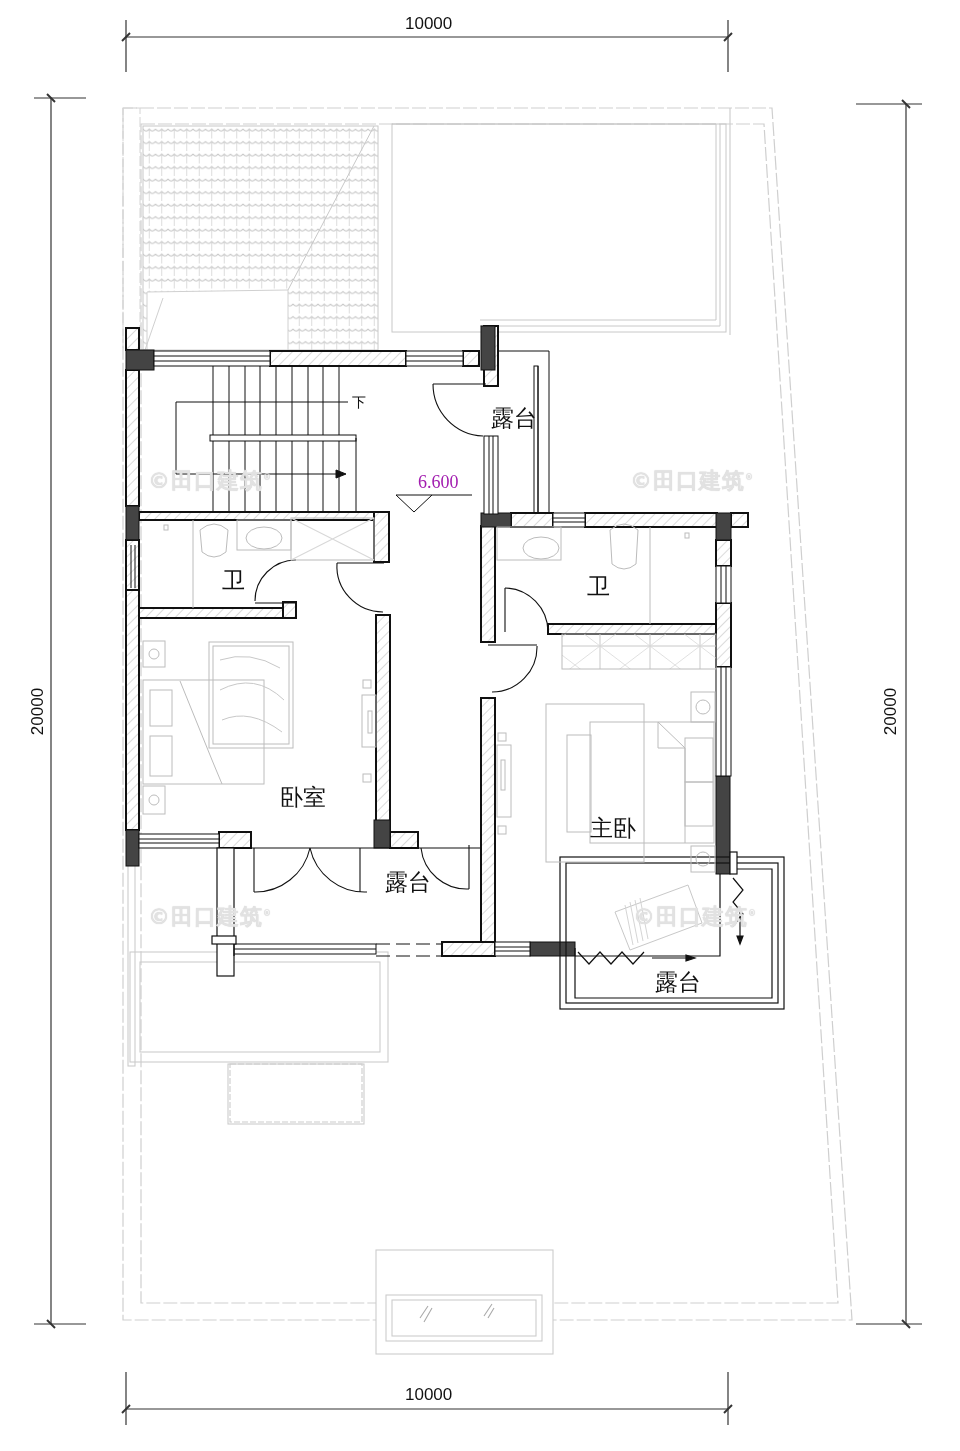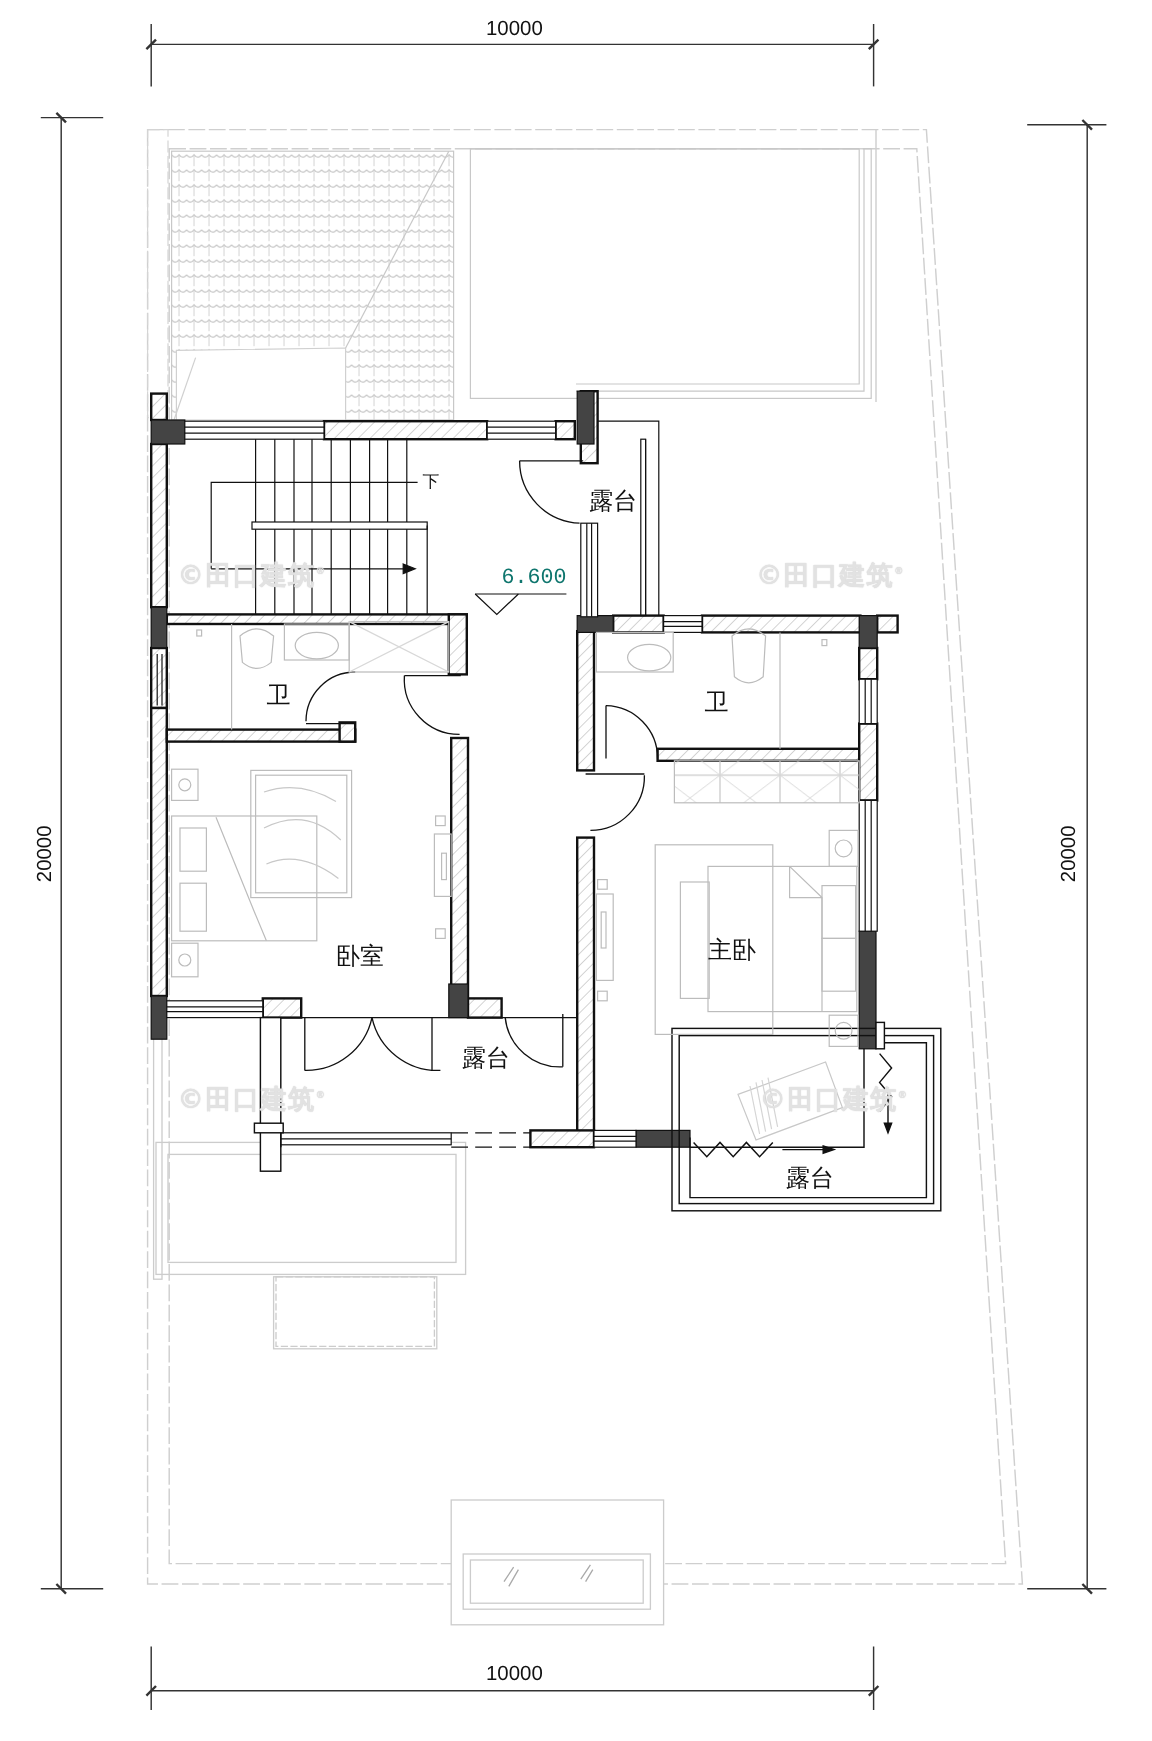--- a/index.html
+++ b/index.html
@@ -1,22 +1,22 @@
 <!DOCTYPE html>
 <html><head>
 <meta charset="utf-8">
 <style>
   html,body{margin:0;padding:0;background:#ffffff;}
   body{width:960px;height:1451px;position:relative;overflow:hidden;font-family:"DejaVu Sans","Liberation Sans",sans-serif;}
   svg{position:absolute;left:0;top:0;}
-  .lbl{position:absolute;color:#111;font-size:20px;font-family:"DejaVu Sans",sans-serif;white-space:nowrap;line-height:1;}
+  .lbl{position:absolute;color:#111;font-size:23px;font-family:"DejaVu Sans",sans-serif;white-space:nowrap;line-height:1;}
   .dim{position:absolute;color:#111;font-size:17px;font-family:"Liberation Sans",sans-serif;white-space:nowrap;line-height:1;}
   .dimv{transform:rotate(-90deg);transform-origin:center center;}
   .wm{position:absolute;color:#e2e2e2;font-size:22px;font-weight:bold;font-family:"DejaVu Sans",sans-serif;white-space:nowrap;line-height:1;letter-spacing:1px;text-shadow:0 0 1px #cfcfcf;}
-  .elev{position:absolute;color:#0f766e;font-size:18px;font-family:Liberation Mono, monospace;}
+  .elev{position:absolute;color:#a21caf;font-size:18px;font-family:Liberation Serif, serif;}
 </style>
 </head>
 <body>
 
 <svg width="960" height="1451" viewBox="0 0 960 1451">
   <defs>
     <pattern id="hatch" width="7" height="7" patternUnits="userSpaceOnUse" patternTransform="rotate(45)">
       <rect width="7" height="7" fill="#fff"></rect>
       <line x1="0" y1="0" x2="0" y2="7" stroke="#b8b8b8" stroke-width="1"></line>
     </pattern>
@@ -307,21 +307,21 @@
 
 <div class="dim" style="left:405px;top:15px;">10000</div>
 <div class="dim" style="left:405px;top:1386px;">10000</div>
 <div class="dim dimv" style="left:11px;top:703px;width:52px;text-align:center;">20000</div>
 <div class="dim dimv" style="left:864px;top:703px;width:52px;text-align:center;">20000</div>
 
 <div class="lbl" style="left:491px;top:407px;">露台</div>
 <div class="lbl" style="left:222px;top:569px;">卫</div>
 <div class="lbl" style="left:587px;top:575px;">卫</div>
 <div class="lbl" style="left:280px;top:766px;margin-top:20px;">卧室</div>
-<div class="lbl" style="left:590px;top:781px;text-align:right;">主卧</div>
+<div class="lbl" style="left:590px;top:817px;text-align:right;">主卧</div>
 <div class="lbl" style="left:385px;top:871px;">露台</div>
 <div class="lbl" style="left:655px;top:971px;">露台</div>
 
 <div class="lbl" style="left:352px;top:395px;font-size:14px;">下</div>
 <div class="elev" style="left:418px;top:472px;">6.600</div>
 
 <div class="wm" style="left:148px;top:470px;"><span>©田口建筑</span><sup style="font-size:8px">®</sup></div>
 <div class="wm" style="left:630px;top:470px;"><span>©田口建筑</span><sup style="font-size:8px">®</sup></div>
 <div class="wm" style="left:148px;top:906px;"><span>©田口建筑</span><sup style="font-size:8px">®</sup></div>
 <div class="wm" style="left:633px;top:906px;"><span>©田口建筑</span><sup style="font-size:8px">®</sup></div>

